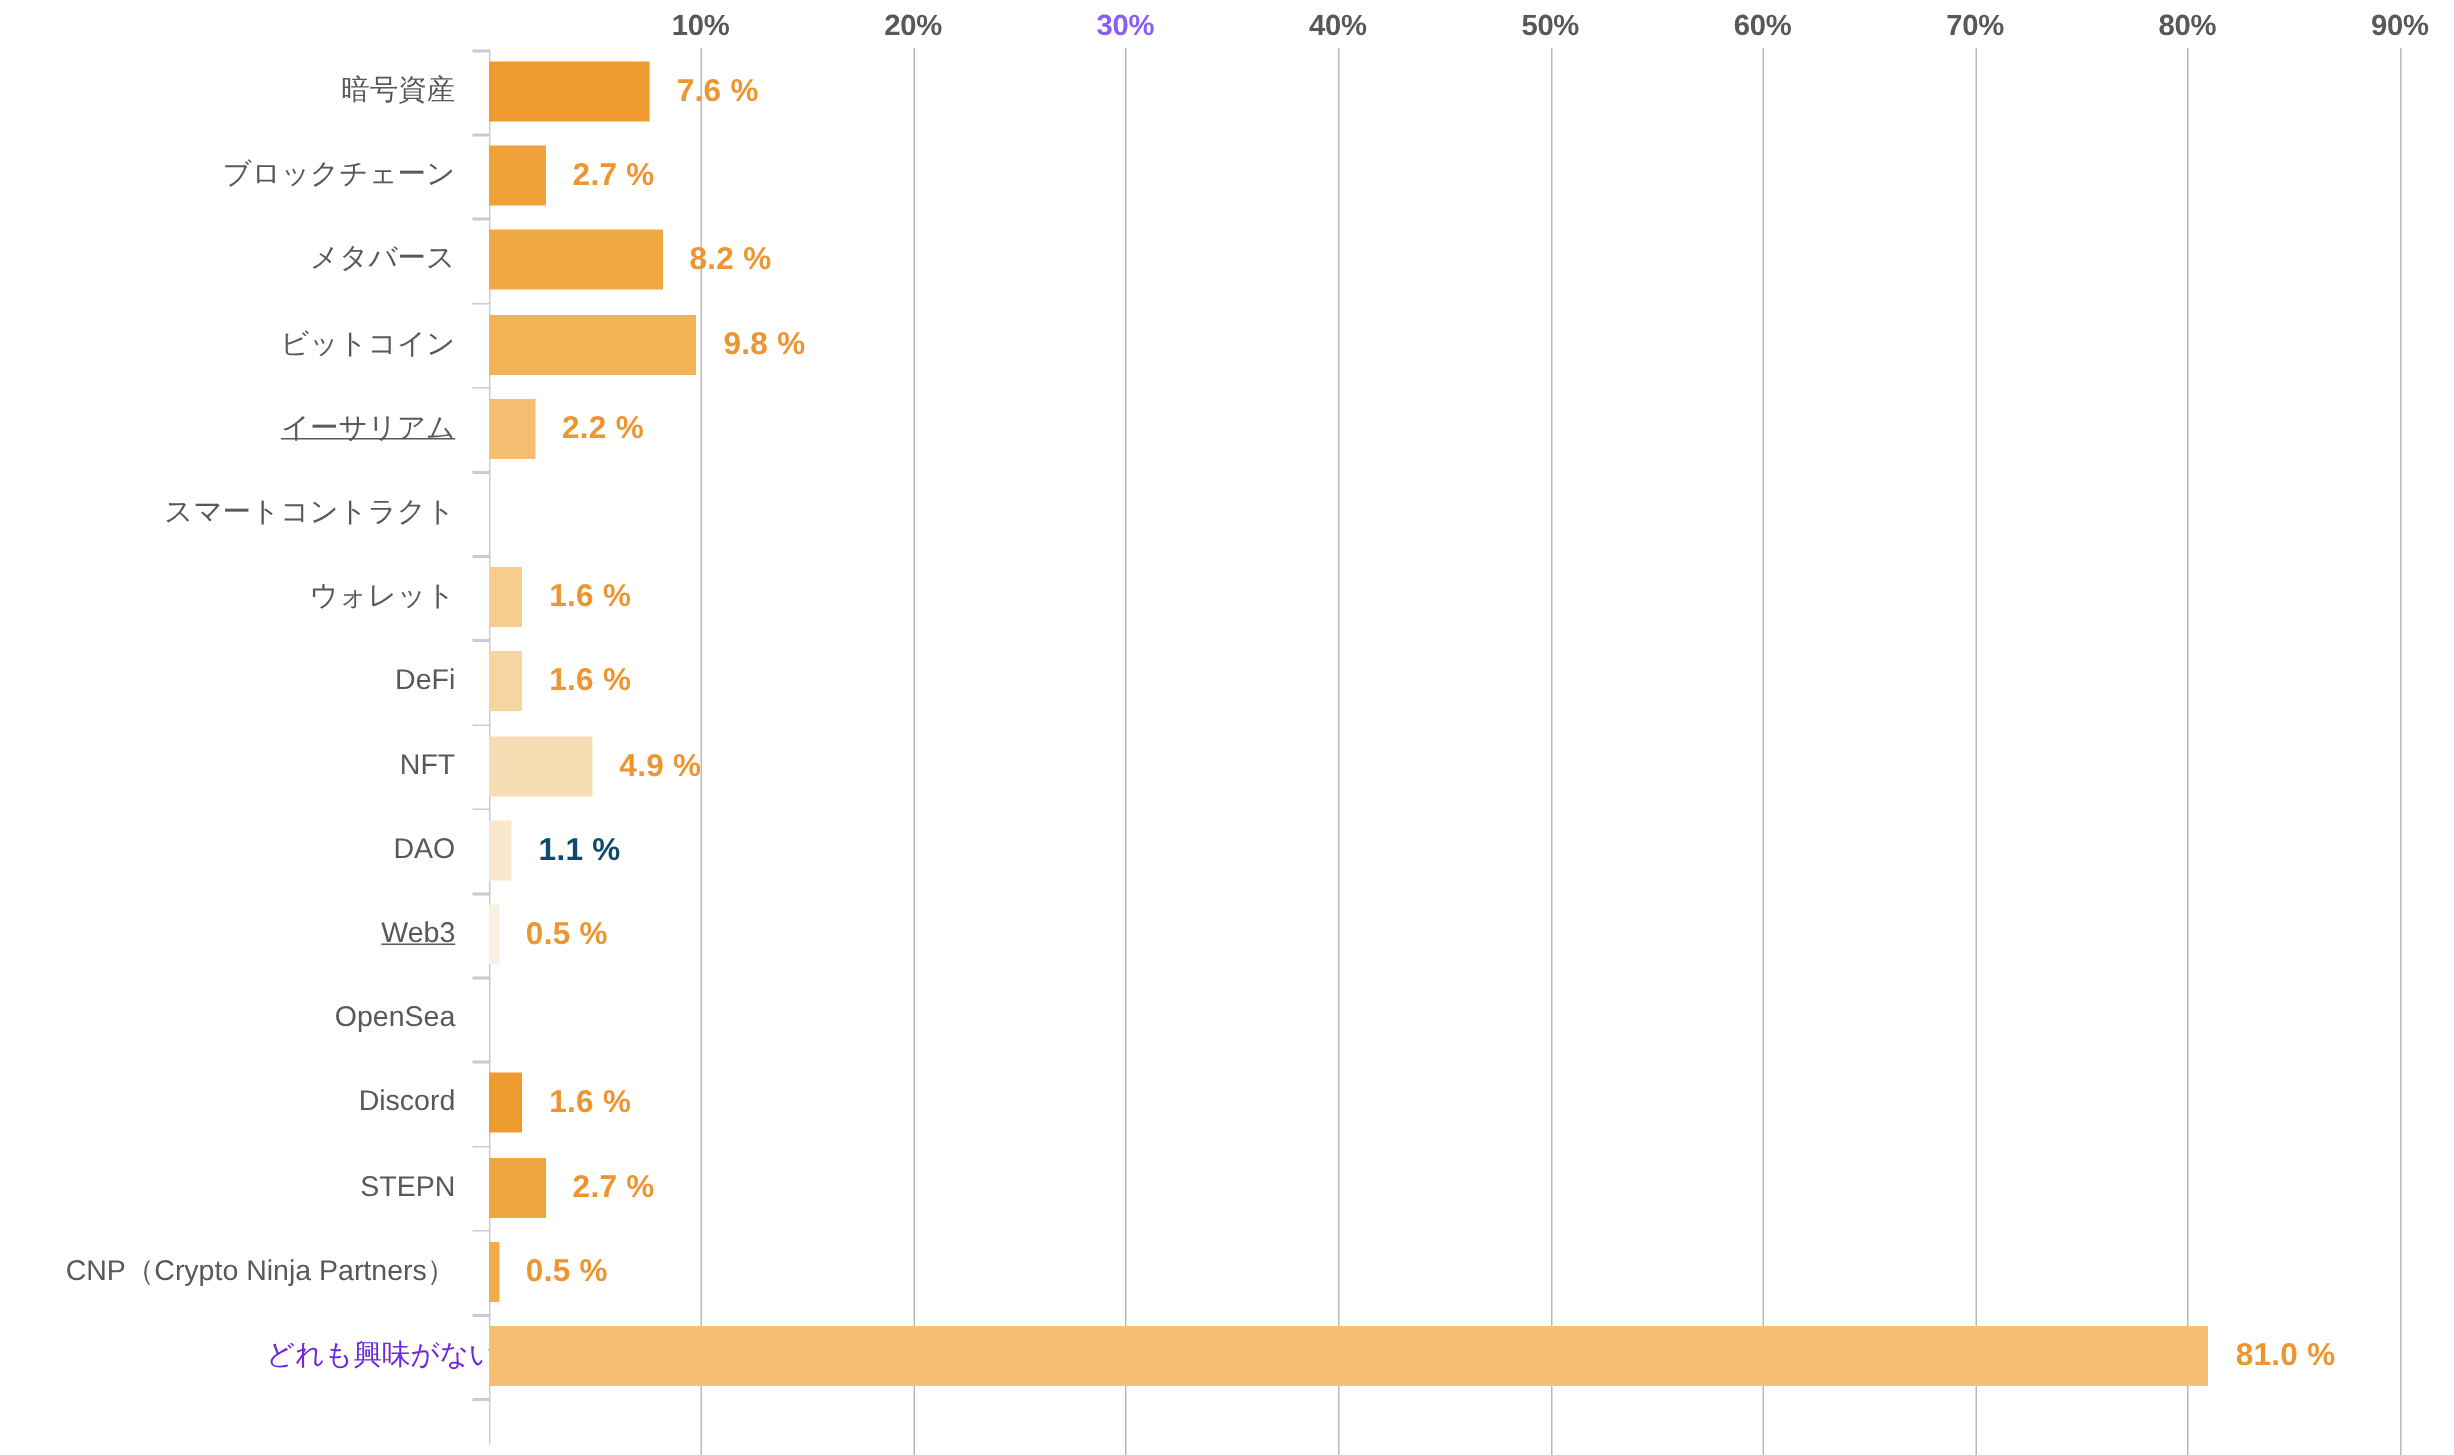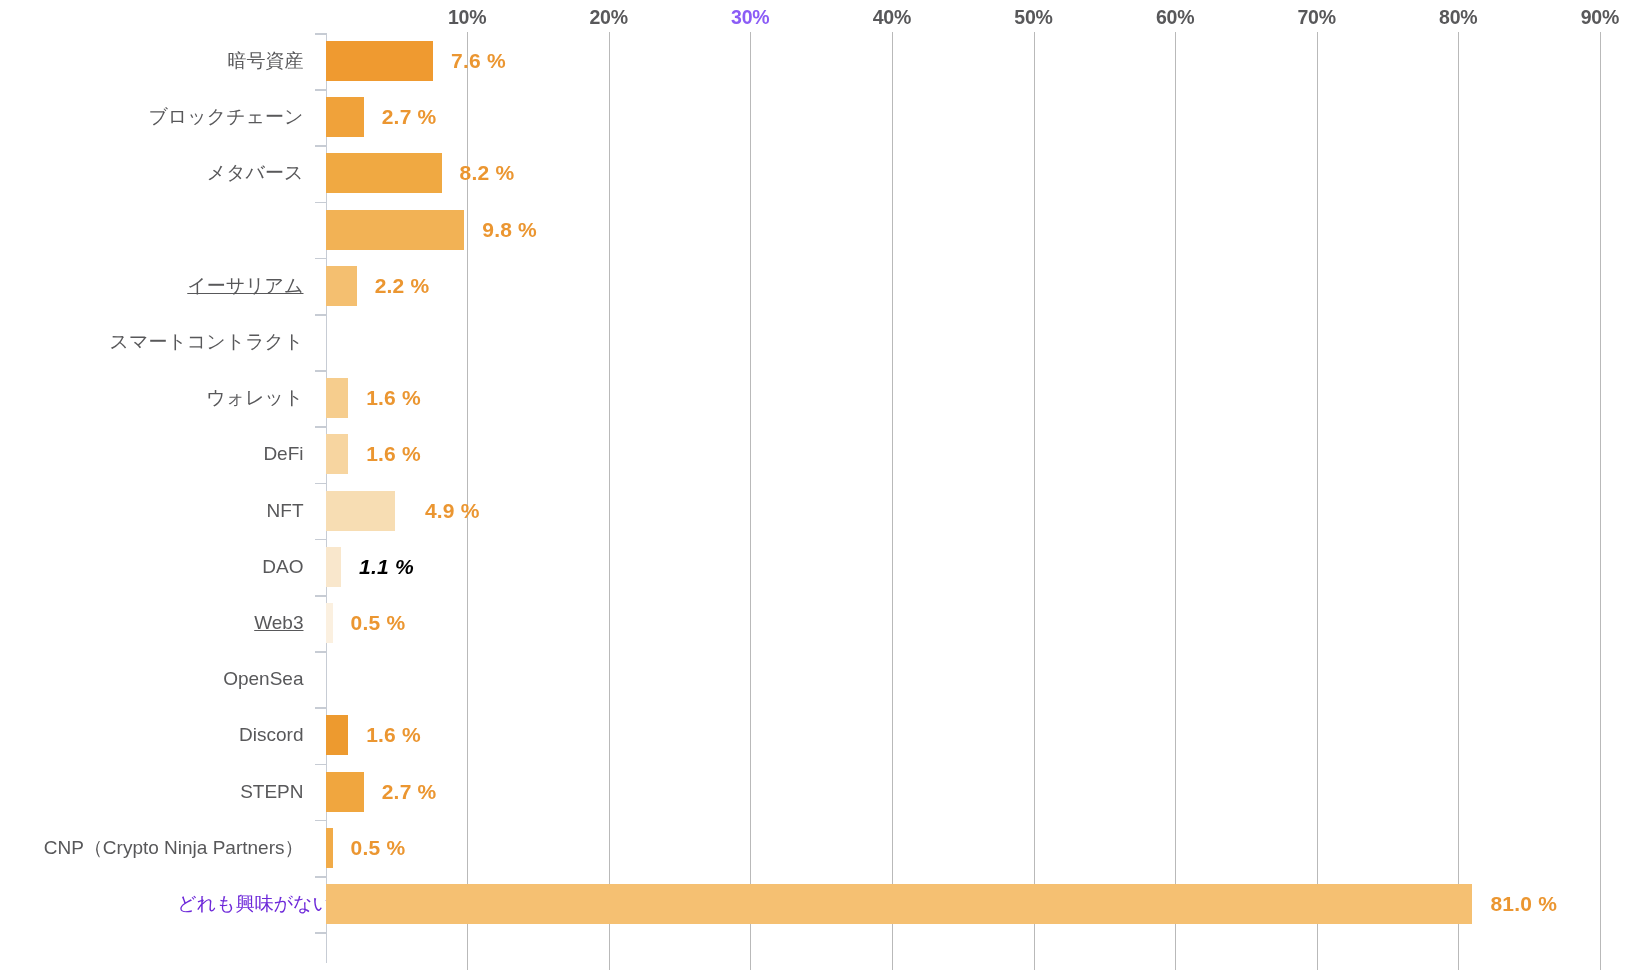--- a/index.html
+++ b/index.html
@@ -152,20 +152,21 @@
         <div class="row-label" style="right: 1332.5px; color: rgb(88, 88, 90);">ブロックチェーン</div>
         <div class="bar" style="width: 38.232px; background: rgb(240, 162, 58);"></div>
         <div class="bar-value" style="left: 381.732px; color: rgb(235, 150, 49);">2.7 %</div>
       </div>
       <div class="row" style="top: 145.4px;">
         <div class="row-label" style="right: 1332.5px; color: rgb(88, 88, 90);">メタバース</div>
         <div class="bar" style="width: 116.112px; background: rgb(240, 169, 66);"></div>
         <div class="bar-value" style="left: 459.612px; color: rgb(235, 150, 49);">8.2 %</div>
       </div>
       <div class="row" style="top: 201.6px;">
+        <div class="row-label" style="right: 1332.5px; color: rgb(88, 88, 90);">ビットコイン</div>
         <div class="bar" style="width: 138.768px; background: rgb(242, 178, 85);"></div>
         <div class="bar-value" style="left: 482.268px; color: rgb(235, 150, 49);">9.8 %</div>
       </div>
       <div class="row" style="top: 257.8px;">
         <div class="row-label" style="right: 1332.5px; color: rgb(88, 88, 90); text-decoration: underline;">イーサリアム</div>
         <div class="bar" style="width: 31.152px; background: rgb(244, 191, 112);"></div>
         <div class="bar-value" style="left: 374.652px; color: rgb(235, 150, 49);">2.2 %</div>
       </div>
       <div class="row" style="top: 314px;">
         <div class="row-label" style="right: 1332.5px; color: rgb(88, 88, 90);">スマートコントラクト</div>
@@ -176,26 +177,26 @@
         <div class="bar-value" style="left: 366.156px; color: rgb(235, 150, 49);">1.6 %</div>
       </div>
       <div class="row" style="top: 426.4px;">
         <div class="row-label" style="right: 1332.5px; color: rgb(88, 88, 90);">DeFi</div>
         <div class="bar" style="width: 22.656px; background: rgb(247, 213, 160);"></div>
         <div class="bar-value" style="left: 366.156px; color: rgb(235, 150, 49);">1.6 %</div>
       </div>
       <div class="row" style="top: 482.6px;">
         <div class="row-label" style="right: 1332.5px; color: rgb(88, 88, 90);">NFT</div>
         <div class="bar" style="width: 69.384px; background: rgb(247, 221, 179);"></div>
-        <div class="bar-value" style="left: 412.884px; color: rgb(235, 150, 49); margin-left: 12px;">4.9 %</div>
+        <div class="bar-value" style="left: 412.884px; color: rgb(235, 150, 49);">4.9 %</div>
       </div>
       <div class="row" style="top: 538.8px;">
         <div class="row-label" style="right: 1332.5px; color: rgb(88, 88, 90);">DAO</div>
         <div class="bar" style="width: 15.576px; background: rgb(249, 231, 204);"></div>
-        <div class="bar-value" style="left: 359.076px; color: #000000; font-style: italic;">1.1 %</div>
+        <div class="bar-value" style="left: 359.076px; color: #0c4a6e;">1.1 %</div>
       </div>
       <div class="row" style="top: 595px;">
         <div class="row-label" style="right: 1332.5px; color: rgb(88, 88, 90); text-decoration: underline;">Web3</div>
         <div class="bar" style="width: 7.08px; background: rgb(251, 240, 224);"></div>
         <div class="bar-value" style="left: 350.58px; color: rgb(235, 150, 49);">0.5 %</div>
       </div>
       <div class="row" style="top: 651.2px;">
         <div class="row-label" style="right: 1332.5px; color: rgb(88, 88, 90);">OpenSea</div>
       </div>
       <div class="row" style="top: 707.4px;">

